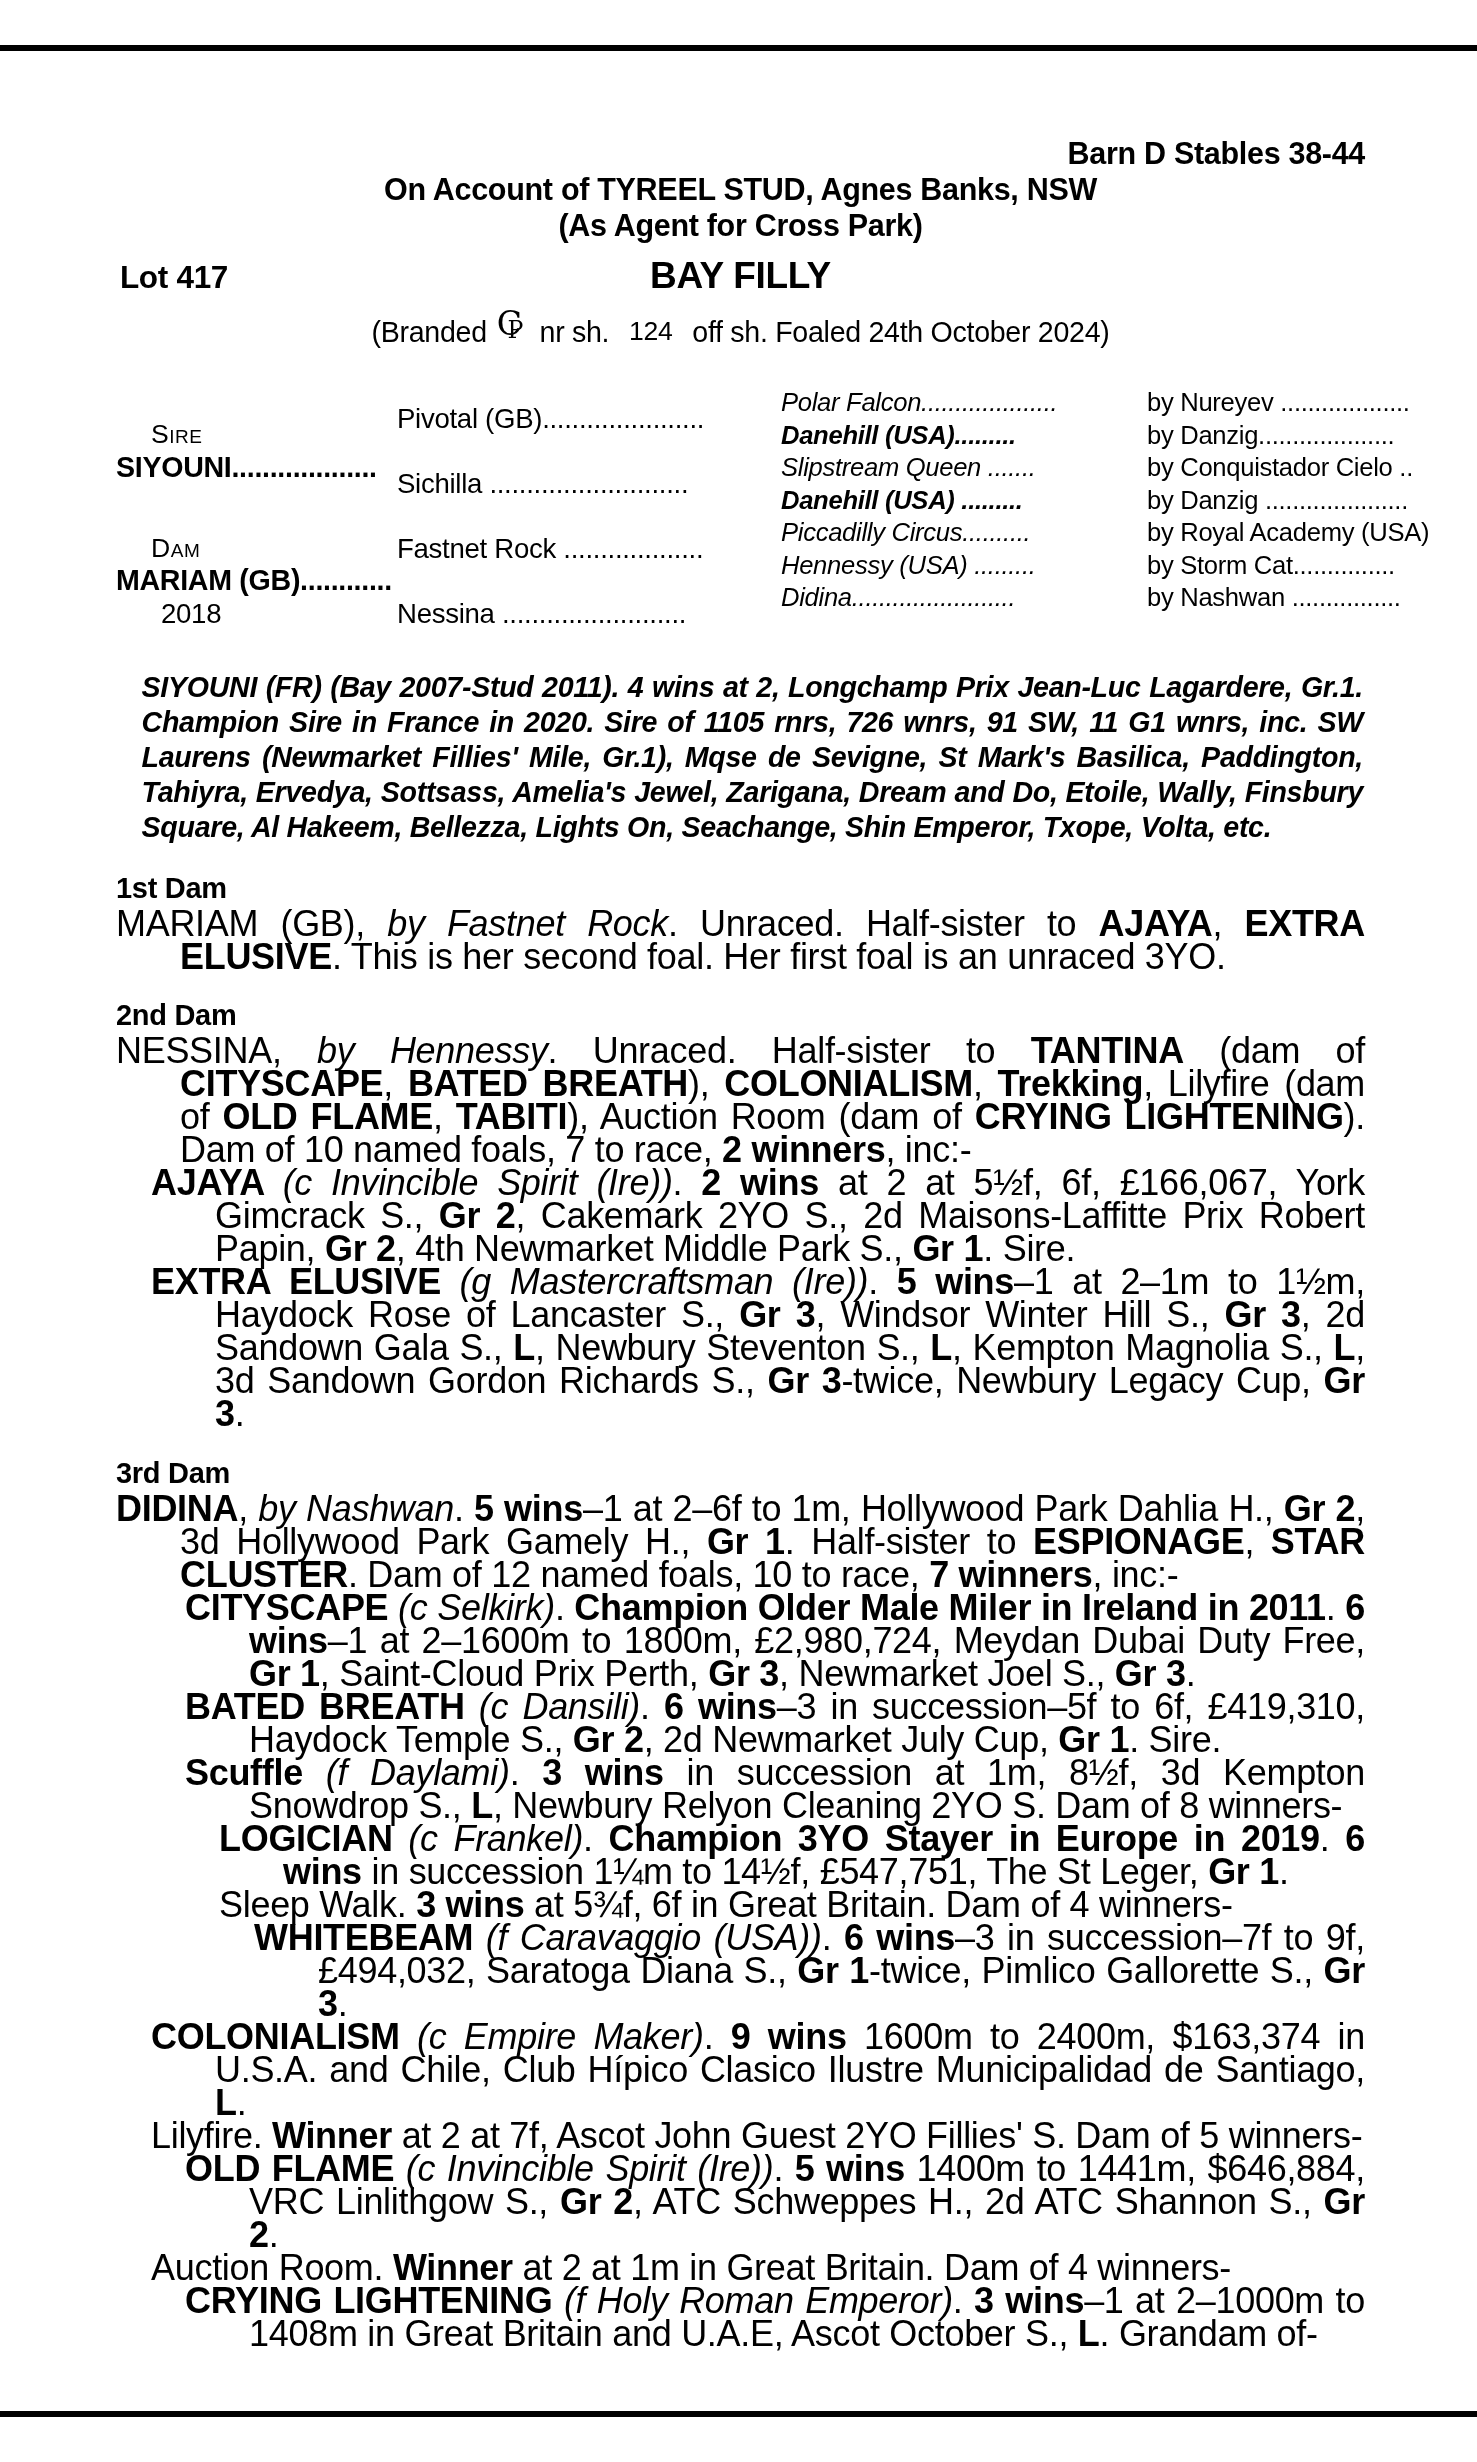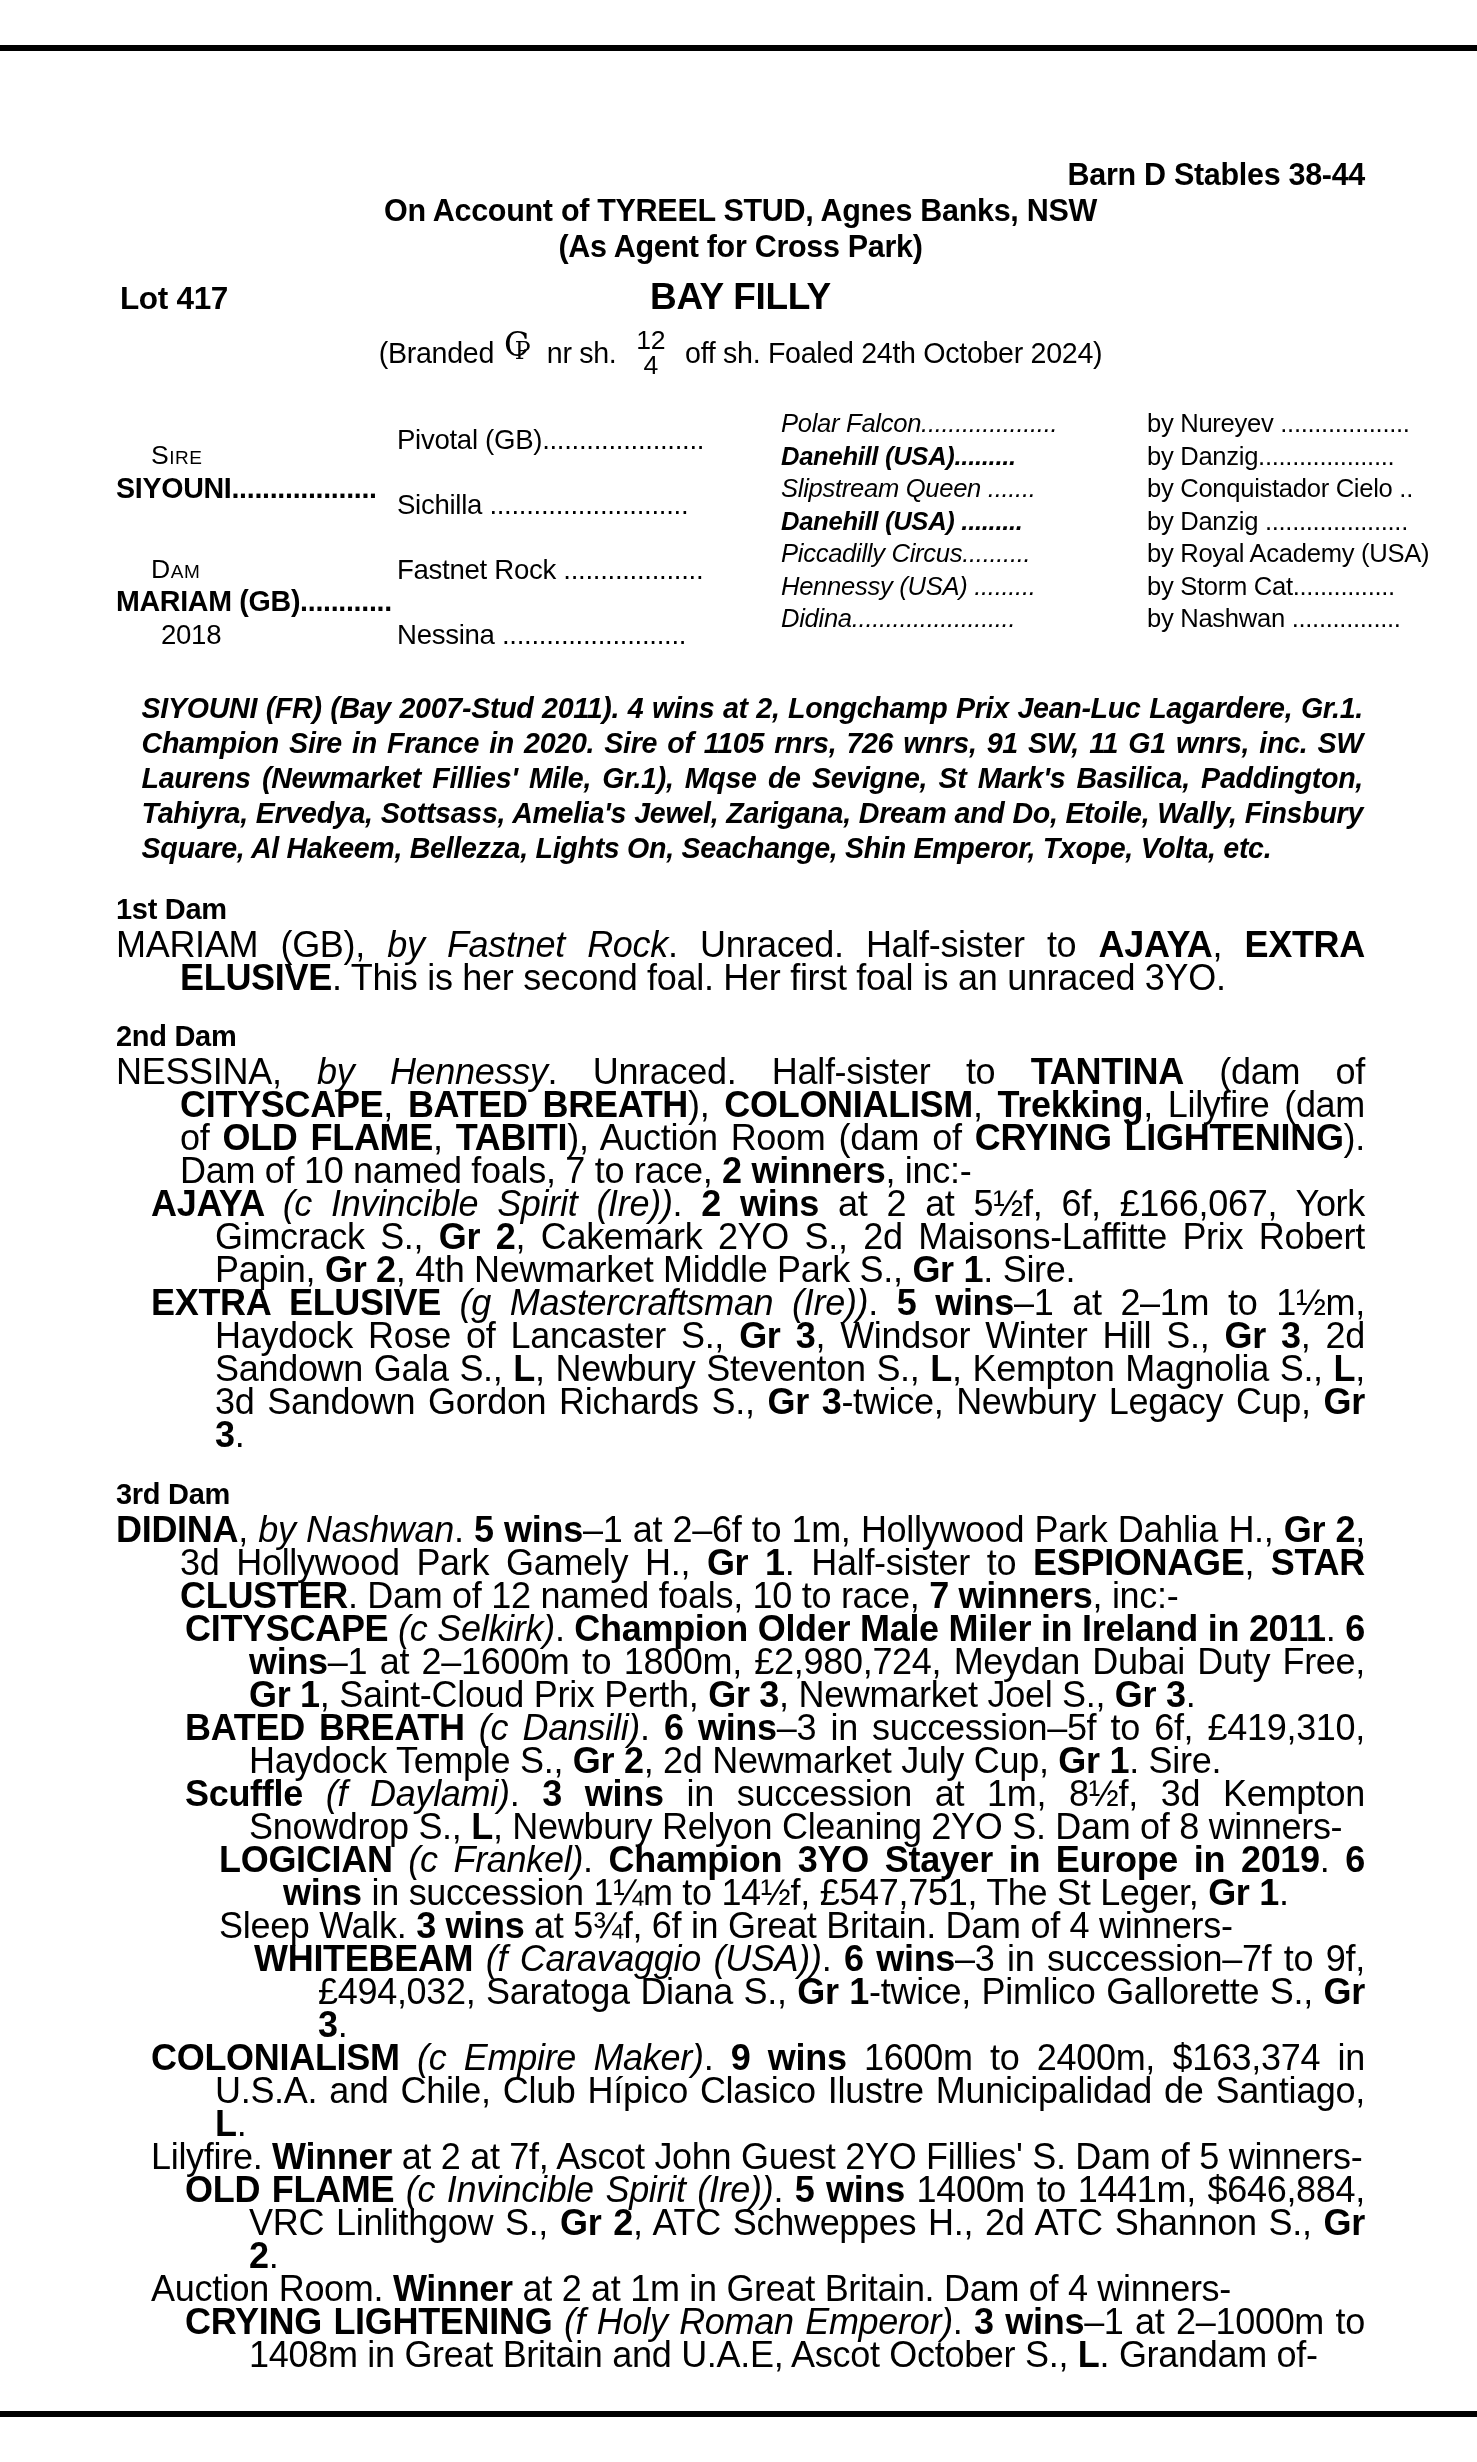--- a/index.html
+++ b/index.html
@@ -3,35 +3,35 @@
 <meta charset="utf-8">
 <style>
   html,body{margin:0;padding:0;background:#fff;}
   .page{
     position:relative;width:1478px;height:2463px;background:#fff;color:#000;
     font-family:"Liberation Sans",sans-serif;letter-spacing:-0.3px;overflow:hidden;
   }
   .rule{position:absolute;left:0;width:1478px;height:5.9px;background:#000;}
   .rule-top{top:45px;}
   .rule-bottom{top:2411px;}
-  .content{position:absolute;left:116px;top:54px;width:1249px;}
+  .content{position:absolute;left:116px;top:33px;width:1249px;}
 
   .barn{margin-top:102px;font-weight:700;font-size:30.5px;line-height:36px;text-align:right;}
   .account{font-weight:700;font-size:30.5px;line-height:36px;text-align:center;}
   .agent{font-weight:700;font-size:30.5px;line-height:36px;text-align:center;}
 
   .lot-row{position:relative;margin-top:9.9px;height:45px;}
   .lot{position:absolute;left:3.9px;top:5.9px;font-weight:700;font-size:31.5px;}
   .horse-title{text-align:center;font-weight:700;font-size:37px;line-height:45px;}
 
   .branded{display:flex;justify-content:center;align-items:center;gap:9.9px;font-size:28.6px;margin-top:3.9px;height:61px;}
   .brand-mark{position:relative;width:33px;height:51px;display:inline-block;font-family:"DejaVu Serif",serif;}
   .brand-c{position:absolute;left:0;top:0;font-size:33px;line-height:33px;}
   .brand-p{position:absolute;left:10.8px;top:11.8px;font-size:23.6px;line-height:23.6px;}
-  .stacked{display:inline-flex;flex-direction:column;align-items:center;font-size:26.6px;line-height:25.6px;padding:0 9.9px;}
+  .stacked{display:inline-flex;flex-direction:row;align-items:center;font-size:26.6px;line-height:25.6px;padding:0 9.9px;}
 
   .pedigree{display:grid;grid-template-columns:281px 384px 1fr;margin-top:23.6px;}
   .gen1{display:flex;flex-direction:column;}
   .g1block{height:130px;display:flex;flex-direction:column;justify-content:center;}
   .gen-label{font-variant:small-caps;font-size:26.6px;line-height:31.5px;padding-left:35px;letter-spacing:0.5px;}
   .g1name{font-weight:700;font-size:28.6px;line-height:33px;white-space:nowrap;overflow:hidden;}
   .g1year{font-size:27.6px;line-height:33px;padding-left:45px;}
   .gen2{display:flex;flex-direction:column;}
   .g2cell{height:65px;display:flex;align-items:center;font-size:27.6px;white-space:nowrap;overflow:hidden;}
   .gen34{display:flex;flex-direction:column;}

